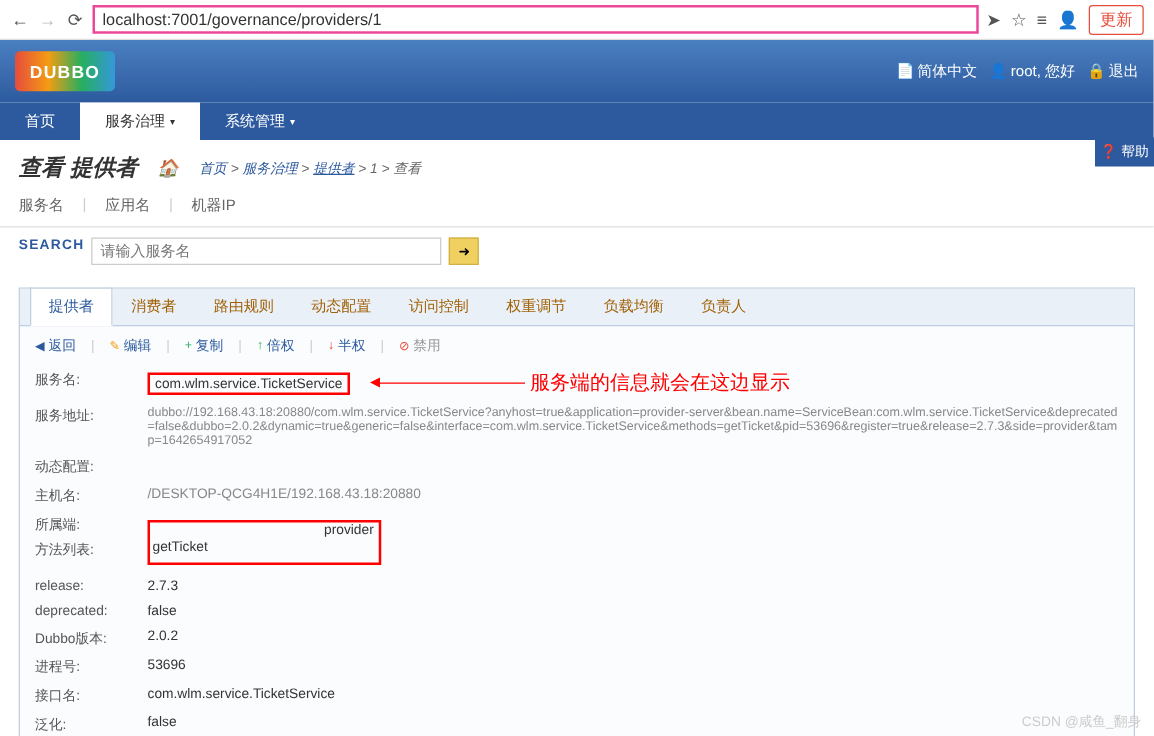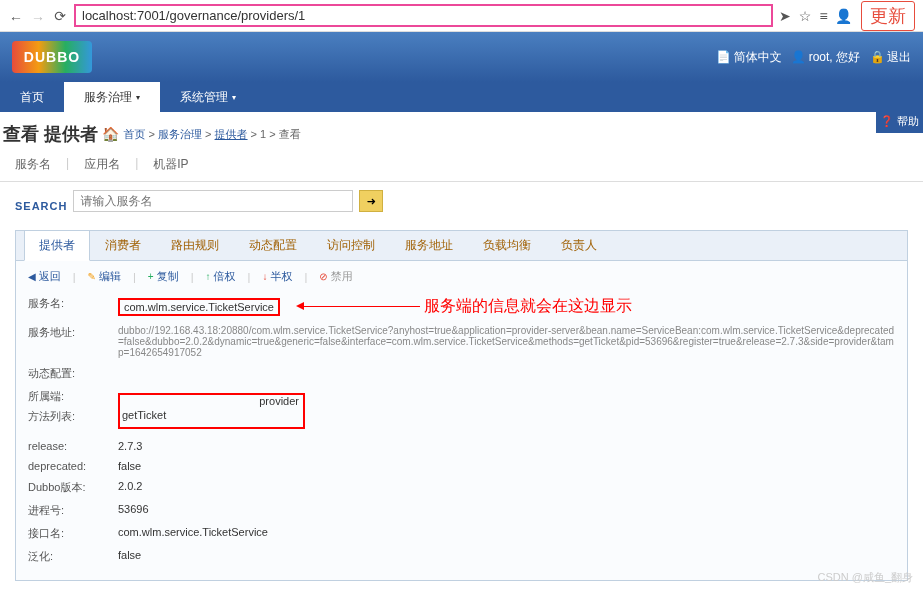--- a/index.html
+++ b/index.html
@@ -3,43 +3,43 @@
 <meta charset="utf-8">
 <style>
 * { margin: 0; padding: 0; box-sizing: border-box; font-family: Arial, "Microsoft YaHei", sans-serif; }
 body { background: #fff; font-size: 12px; }
 
 .browser-bar { height: 32px; background: #fff; border-bottom: 1px solid #ddd; display: flex; align-items: center; padding: 0 8px; gap: 6px; }
 .nav-icon { width: 16px; height: 16px; display: flex; align-items: center; justify-content: center; color: #555; cursor: pointer; font-size: 14px; }
 .url-box { flex: 1; border: 2px solid #ec4899; padding: 2px 6px; font-size: 13px; color: #333; }
 .url-host { font-weight: 500; }
 .browser-right { display: flex; gap: 8px; align-items: center; font-size: 14px; color: #555; }
-.update-btn { border: 1px solid #e74c3c; color: #e74c3c; padding: 2px 8px; border-radius: 3px; font-size: 18px; cursor: pointer; }
+.update-btn { border: 1px solid #e74c3c; color: #e74c3c; padding: 2px 8px; border-radius: 3px; font-size: 13px; cursor: pointer; }
 
 .header { height: 50px; background: linear-gradient(#4a7fc0, #2d5a9e); display: flex; align-items: center; justify-content: space-between; padding: 0 12px; }
 .logo { width: 80px; height: 32px; background: linear-gradient(90deg, #e74c3c, #f39c12, #27ae60, #3498db); border-radius: 4px; display: flex; align-items: center; justify-content: center; color: #fff; font-weight: bold; font-size: 14px; letter-spacing: 1px; }
 .header-right { color: #fff; font-size: 12px; display: flex; gap: 10px; align-items: center; }
 .header-right a { color: #fff; text-decoration: none; display: flex; align-items: center; gap: 2px; }
 
 .nav-bar { height: 30px; background: #2d5a9e; display: flex; align-items: stretch; }
 .nav-item { padding: 0 20px; color: #fff; display: flex; align-items: center; font-size: 12px; cursor: pointer; gap: 4px; }
 .nav-item.active { background: #fff; color: #333; }
 .dropdown-arrow { font-size: 8px; }
 
-.page-title-bar { padding: 10px 3px; display: flex; align-items: center; gap: 4px; }
+.page-title-bar { padding: 10px 15px; display: flex; align-items: center; gap: 16px; font-style: italic; }
 .page-title { font-size: 18px; font-weight: bold; color: #333; }
 .home-icon { color: #2d5a9e; font-size: 14px; }
 .breadcrumb { font-size: 11px; color: #666; }
 .breadcrumb a { color: #2d5a9e; text-decoration: none; }
 .breadcrumb .current { color: #2d5a9e; text-decoration: underline; }
 
 .sub-tabs { display: flex; gap: 15px; padding: 0 15px 8px; border-bottom: 1px solid #ddd; font-size: 12px; }
 .sub-tab { color: #666; cursor: pointer; }
 
-.search-bar { padding: 8px 15px; display: flex; align-items: flex-end; gap: 6px; }
+.search-bar { padding: 8px 15px; display: flex; align-items: flex-start; gap: 6px; }
 .search-label { color: #2d5a9e; font-weight: bold; letter-spacing: 1px; font-size: 11px; }
 .search-input { width: 280px; height: 22px; border: 1px solid #ccc; padding: 0 6px; font-size: 12px; }
 .search-btn { width: 24px; height: 22px; background: #f0d060; border: 1px solid #d0b040; cursor: pointer; font-size: 11px; }
 
 .content-panel { margin: 10px 15px; border: 1px solid #c0d0e0; background: #fafcfe; }
 
 .tabs-row { height: 30px; background: #eaf0f8; border-bottom: 1px solid #c0d0e0; display: flex; align-items: flex-end; padding: 0 8px; }
 .info-tab { padding: 6px 14px; background: #fff; border: 1px solid #c0d0e0; border-bottom: 1px solid #fff; margin-bottom: -1px; font-size: 12px; color: #2d5a9e; cursor: pointer; }
 .info-tab.inactive { background: transparent; border: 1px solid transparent; color: #a16207; }
 
@@ -127,21 +127,21 @@
   <button class="search-btn">➜</button>
 </div>
 
 <div class="content-panel">
   <div class="tabs-row">
     <div class="info-tab">提供者</div>
     <div class="info-tab inactive">消费者</div>
     <div class="info-tab inactive">路由规则</div>
     <div class="info-tab inactive">动态配置</div>
     <div class="info-tab inactive">访问控制</div>
-    <div class="info-tab inactive">服务地址</div>
+    <div class="info-tab inactive">权重调节</div>
     <div class="info-tab inactive">负载均衡</div>
     <div class="info-tab inactive">负责人</div>
   </div>
 
   <div class="action-bar">
     <span class="action-link">
         <span class="action-icon" style="color:#2d5a9e">◀</span>
         <span>返回</span>
       </span>
     <span style="color:#ccc">|</span>
@@ -183,20 +183,24 @@
       </span>
     </div>
     <div class="detail-row">
         <span class="detail-label">服务地址:</span>
         <span class="detail-value" style="color:#888;font-size:10px">dubbo://192.168.43.18:20880/com.wlm.service.TicketService?anyhost=true&amp;application=provider-server&amp;bean.name=ServiceBean:com.wlm.service.TicketService&amp;deprecated=false&amp;dubbo=2.0.2&amp;dynamic=true&amp;generic=false&amp;interface=com.wlm.service.TicketService&amp;methods=getTicket&amp;pid=53696&amp;register=true&amp;release=2.7.3&amp;side=provider&amp;tamp=1642654917052</span>
       </div>
     <div class="detail-row">
         <span class="detail-label">动态配置:</span>
       </div>
     <div class="detail-row">
+        <span class="detail-label">主机名:</span>
+        <span class="detail-value" style="color:#888">/DESKTOP-QCG4H1E/192.168.43.18:20880</span>
+      </div>
+    <div class="detail-row">
         <span class="detail-label">所属端:</span>
         <span class="detail-value">
           <div class="fav-box">
             <div>provider</div>
           </div>
         </span>
       </div>
     <div class="detail-row" style="margin-top:-28px">
         <span class="detail-label">方法列表:</span>
         <span class="detail-value" style="padding-left:4px"><span>getTicket</span></span>

